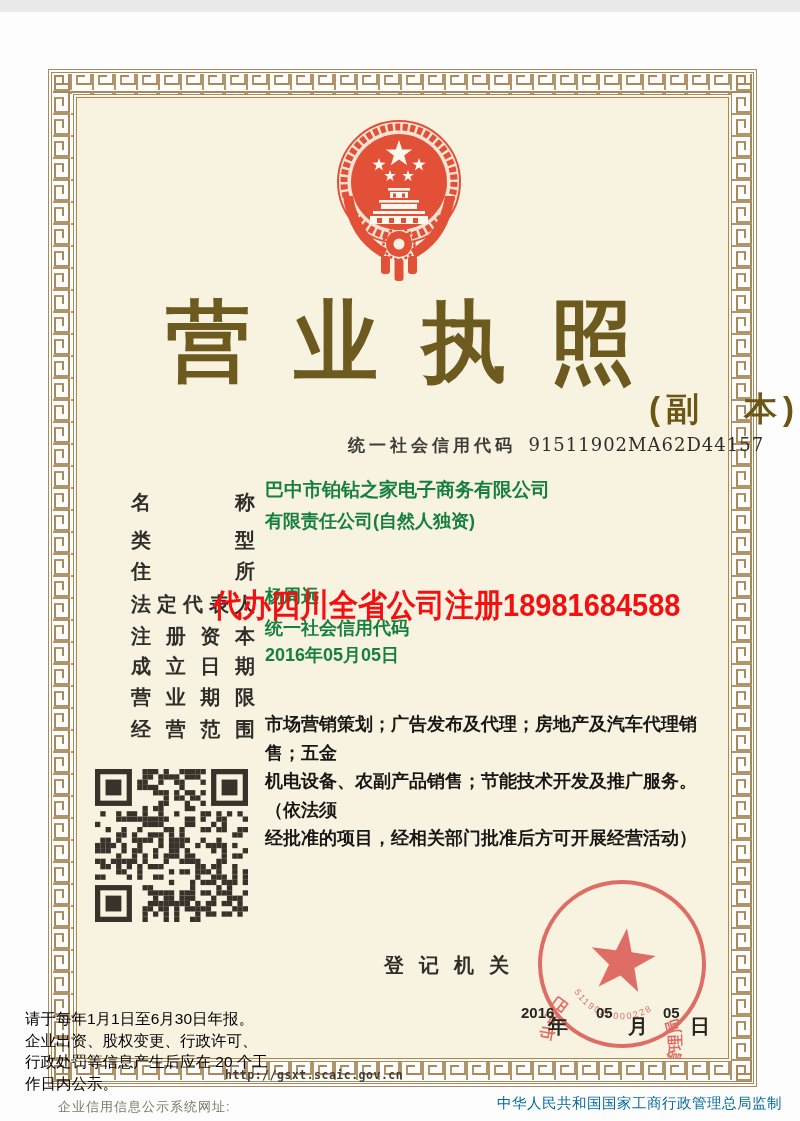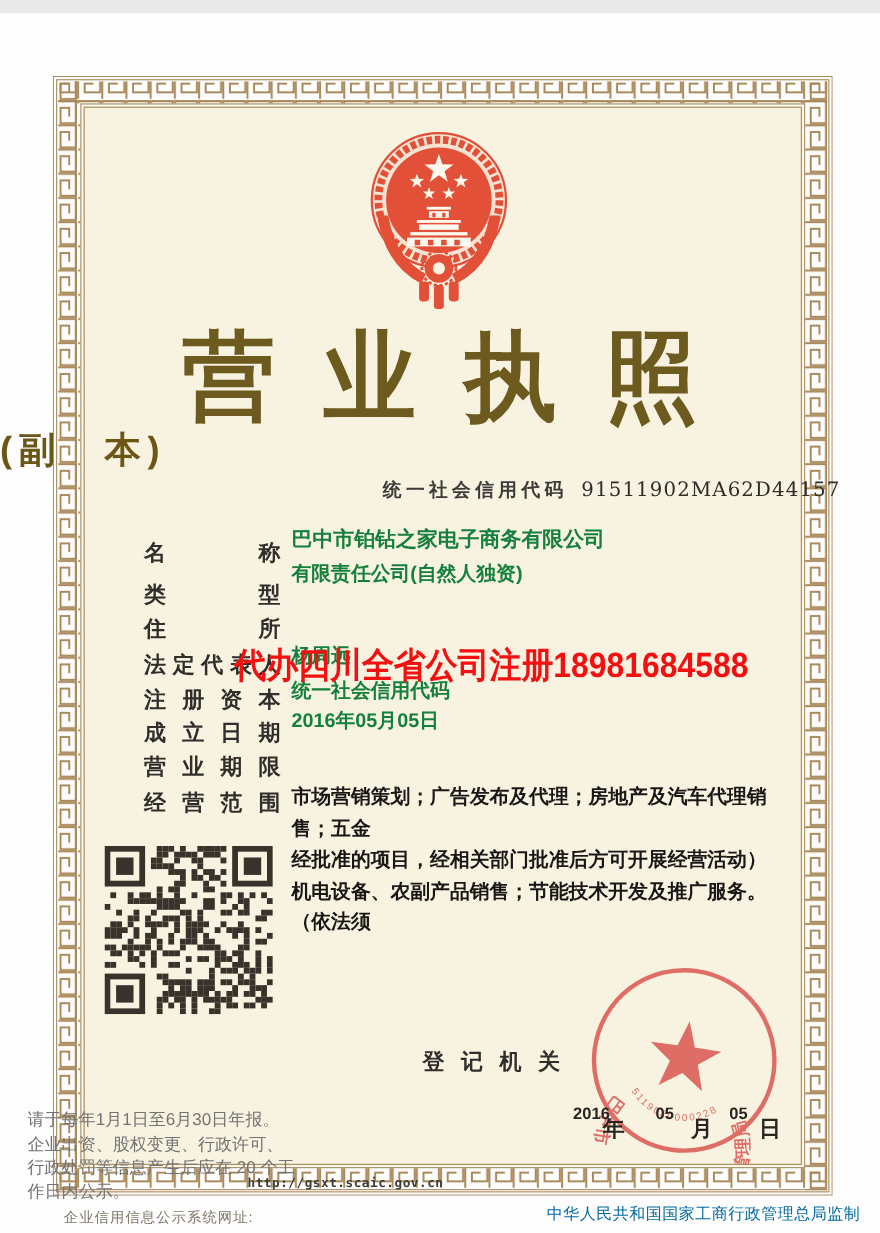--- a/index.html
+++ b/index.html
@@ -5,39 +5,39 @@
   * { margin:0; padding:0; box-sizing:border-box; }
   body { background:#e9e9e9; font-family:"Liberation Sans", sans-serif; }
   .page { position:relative; width:800px; height:1121px; background:#fdfdfd; overflow:hidden;
           margin:12px auto; font-family:"Liberation Sans", sans-serif; }
   .paper { position:absolute; left:75px; top:84px; width:655px; height:964px; background:#f8f2e0; z-index:0; }
   .border-svg { position:absolute; left:48px; top:57px; z-index:1; }
   .emblem { position:absolute; left:333px; top:106px; z-index:2; }
   .title { position:absolute; top:274px; left:0; width:800px; text-align:center; z-index:2;
            font-size:84px; font-weight:800; color:#6d5a1f; letter-spacing:44px; padding-left:44px;
            transform:scaleY(1.05); }
-  .subtitle { position:absolute; top:375px; left:0; width:800px; text-align:left; z-index:2;
+  .subtitle { position:absolute; top:375px; left:0; width:800px; text-align:right; z-index:2;
               font-size:33px; font-weight:700; color:#6b5616; letter-spacing:6px; }
   .credit-line { position:absolute; top:422px; left:348px; z-index:2; white-space:nowrap; }
   .credit-label { font-size:17px; font-weight:700; color:#3c3b37; letter-spacing:4px; }
   .credit-code { font-family:"DejaVu Serif", serif; font-size:18px; color:#2e2d29; letter-spacing:1px; margin-left:8px; }
   .f-label { position:absolute; left:131px; width:124px; z-index:2; font-size:20px; font-weight:700;
              color:#2f2e2a; text-align:justify; text-align-last:justify; }
   .f-value { position:absolute; left:265px; z-index:2; font-size:18px; font-weight:700; color:#15803d; white-space:nowrap; }
   .scope { position:absolute; left:265px; top:698px; width:452px; z-index:2; font-size:18px; font-weight:600;
            color:#181715; line-height:28.5px; }
   .watermark { position:absolute; left:213px; top:574px; z-index:6; font-size:29px; font-weight:700;
                color:#f21010; white-space:nowrap; transform:scaleY(1.1); }
   .qr { position:absolute; left:95px; top:757px; width:153px; height:153px; z-index:2; }
   .registry { position:absolute; left:384px; top:940px; z-index:2; font-size:20px; font-weight:700;
               color:#2f2e2a; letter-spacing:15px; white-space:nowrap; }
   .seal { position:absolute; left:536px; top:866px; z-index:4; opacity:.85; transform:rotate(8deg); }
   .d-num { position:absolute; z-index:5; font-size:15px; font-weight:700; color:#26251f; }
   .d-unit { position:absolute; z-index:5; font-size:20px; font-weight:700; color:#26251f; }
-  .notice { position:absolute; left:25px; top:996px; z-index:6; font-size:15.5px; color:#737373; line-height:21.5px; }
+  .notice { position:absolute; left:25px; top:996px; z-index:6; font-size:15.5px; color:#000000; line-height:21.5px; }
   .url { position:absolute; left:225px; top:1056px; z-index:6; font-family:"DejaVu Sans Mono", monospace;
          font-size:11.5px; font-weight:700; color:#3f3b35; letter-spacing:.5px; }
   .credit-site { position:absolute; left:58px; top:1086px; z-index:6; font-size:13px; color:#7f7869; letter-spacing:1px; }
   .supervisor { position:absolute; left:497px; top:1082px; z-index:6; font-size:14.5px; color:#0369a1; letter-spacing:.5px; }
 </style>
 </head>
 <body>
 
 <div class="page">
 
@@ -115,22 +115,22 @@
   <div class="f-label" style="top:672px">营业期限</div>
   <div class="f-label" style="top:704px">经营范围</div>
 
   <div class="f-value" style="top:465px;font-size:19px">巴中市铂钻之家电子商务有限公司</div>
   <div class="f-value" style="top:497px">有限责任公司(自然人独资)</div>
   <div class="f-value" style="top:572px">杨周远</div>
   <div class="f-value" style="top:604px">统一社会信用代码</div>
   <div class="f-value" style="top:631px">2016年05月05日</div>
   <div class="scope">
     <div>市场营销策划；广告发布及代理；房地产及汽车代理销售；五金</div>
+    <div>机电设备、农副产品销售；节能技术开发及推广服务。（依法须</div>
     <div>经批准的项目，经相关部门批准后方可开展经营活动）</div>
-    <div>机电设备、农副产品销售；节能技术开发及推广服务。（依法须</div>
   </div>
 
   <div class="watermark">代办四川全省公司注册18981684588</div>
 
   <div class="qr"><svg width="153" height="153" xmlns="http://www.w3.org/2000/svg">
         <rect x="47.5" y="0.0" width="5.3" height="5.3" fill="#38322a"></rect>
         <rect x="52.8" y="0.0" width="5.3" height="5.3" fill="#38322a"></rect>
         <rect x="58.0" y="0.0" width="5.3" height="5.3" fill="#38322a"></rect>
         <rect x="68.6" y="0.0" width="5.3" height="5.3" fill="#38322a"></rect>
         <rect x="84.4" y="0.0" width="5.3" height="5.3" fill="#38322a"></rect>

